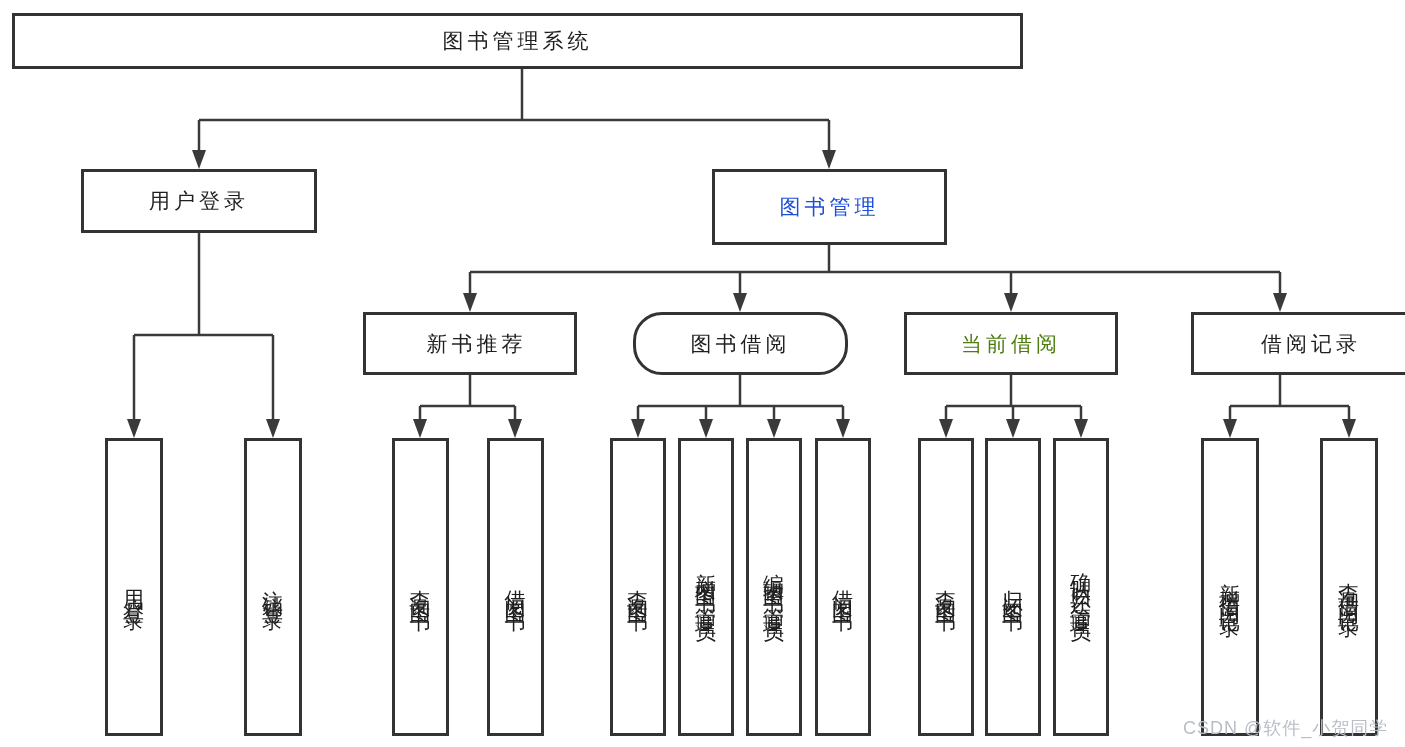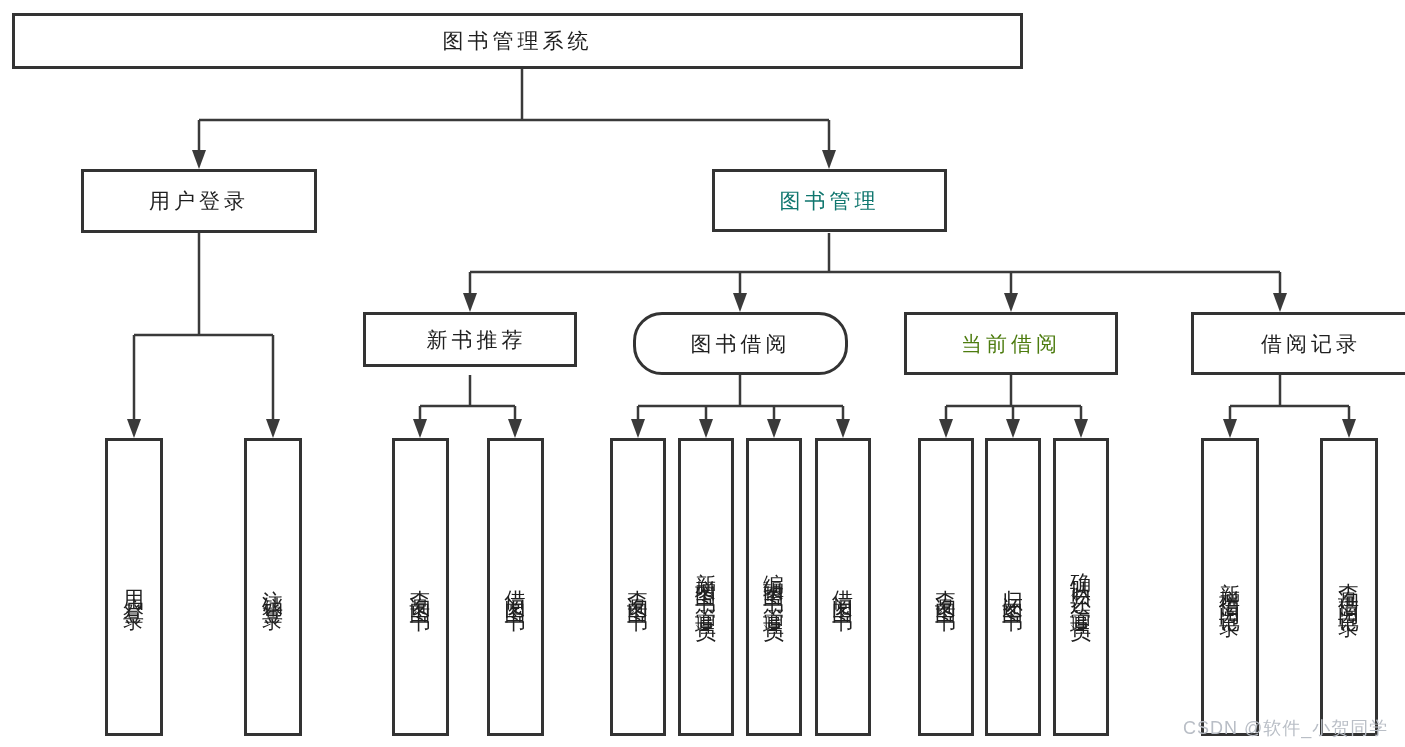--- a/index.html
+++ b/index.html
@@ -113,25 +113,25 @@
       <polygon points="1342,419 1356,419 1349,438" fill="#3a3a3a"></polygon>
     </svg>
 
   <div class="node h-node" style="left: 12px; top: 13px; width: 1011px; height: 56px; border-color: rgb(51, 51, 51); color: rgb(31, 31, 31);">
     <span>图书管理系统</span>
   </div>
 
   <div class="node h-node" style="left: 81px; top: 169px; width: 236px; height: 64px; border-color: rgb(51, 51, 51); color: rgb(31, 31, 31);">
     <span>用户登录</span>
   </div>
-  <div class="node h-node" style="left: 712px; top: 169px; width: 235px; height: 63px; border-color: rgb(51, 51, 51); color: #0f766e;">
+  <div class="node h-node" style="left: 712px; top: 169px; width: 235px; height: 76px; border-color: rgb(51, 51, 51); color: #1d4ed8;">
     <span>图书管理</span>
   </div>
 
-  <div class="node h-node" style="left: 363px; top: 312px; width: 214px; height: 55px; border-color: rgb(51, 51, 51); color: rgb(31, 31, 31); padding-left: 13px;">
+  <div class="node h-node" style="left: 363px; top: 312px; width: 214px; height: 63px; border-color: rgb(51, 51, 51); color: rgb(31, 31, 31); padding-left: 13px;">
     <span>新书推荐</span>
   </div>
   <div class="node h-node" style="left: 633px; top: 312px; width: 215px; height: 63px; border-color: rgb(51, 51, 51); color: rgb(31, 31, 31); border-radius: 29px;">
     <span>图书借阅</span>
   </div>
   <div class="node h-node" style="left: 904px; top: 312px; width: 214px; height: 63px; border-color: rgb(51, 51, 51); color: #4d7c0f;">
     <span>当前借阅</span>
   </div>
   <div class="node h-node" style="left: 1173px; top: 312px; width: 240px; height: 63px; border-color: rgb(51, 51, 51); color: rgb(31, 31, 31); margin-left: 18px;">
     <span>借阅记录</span>

